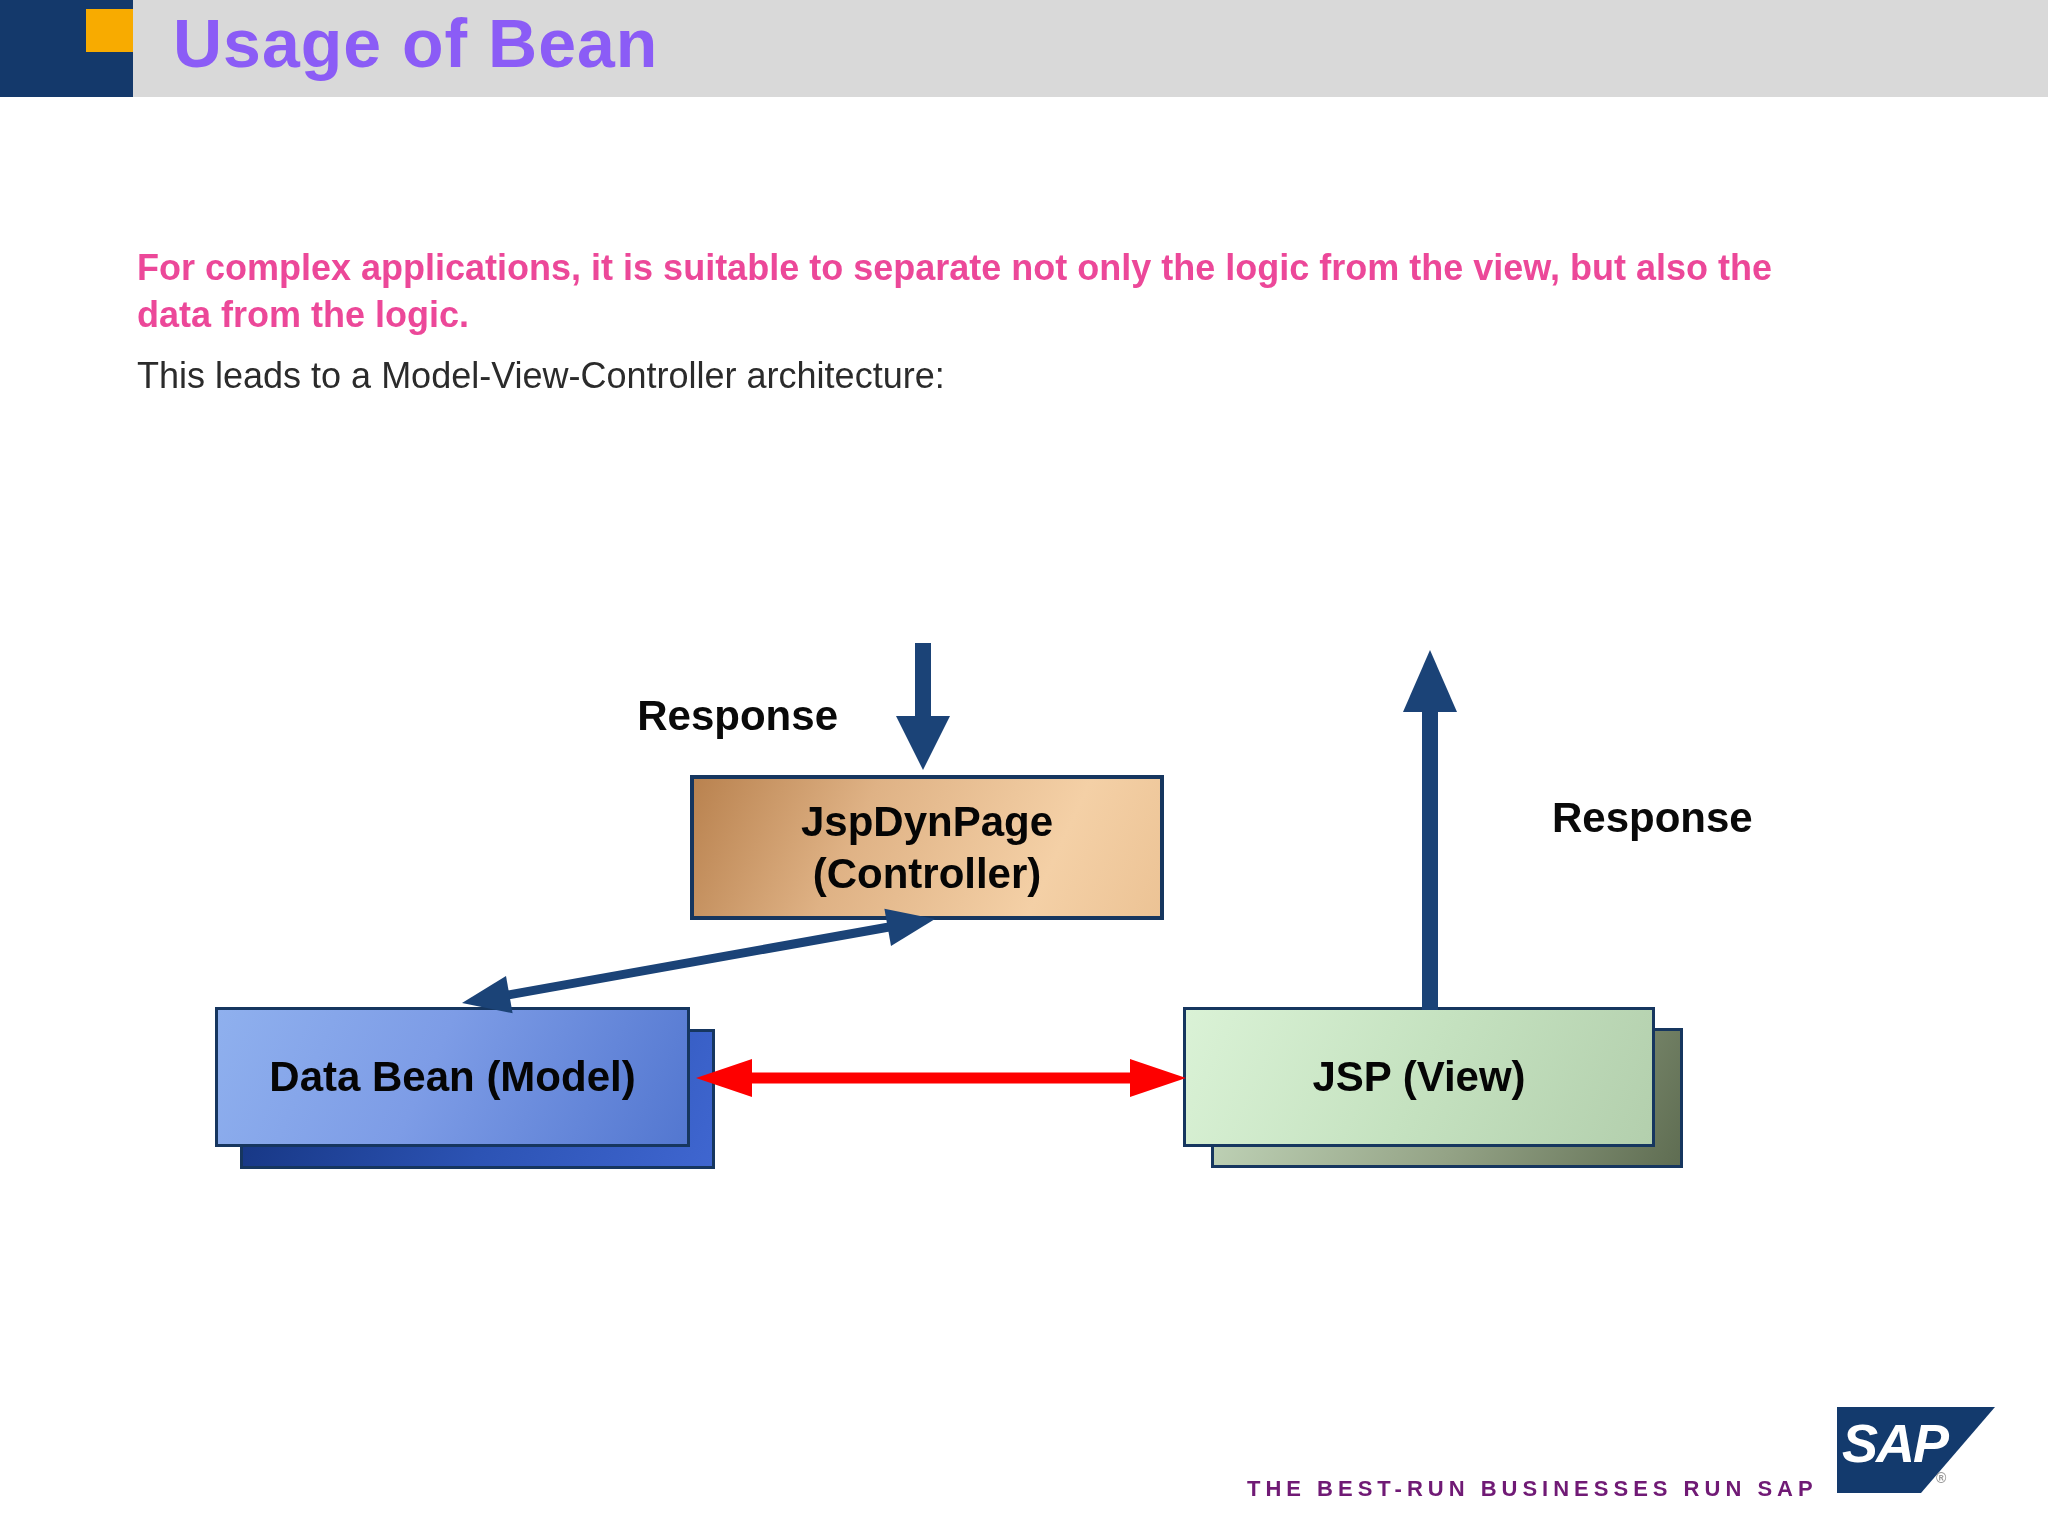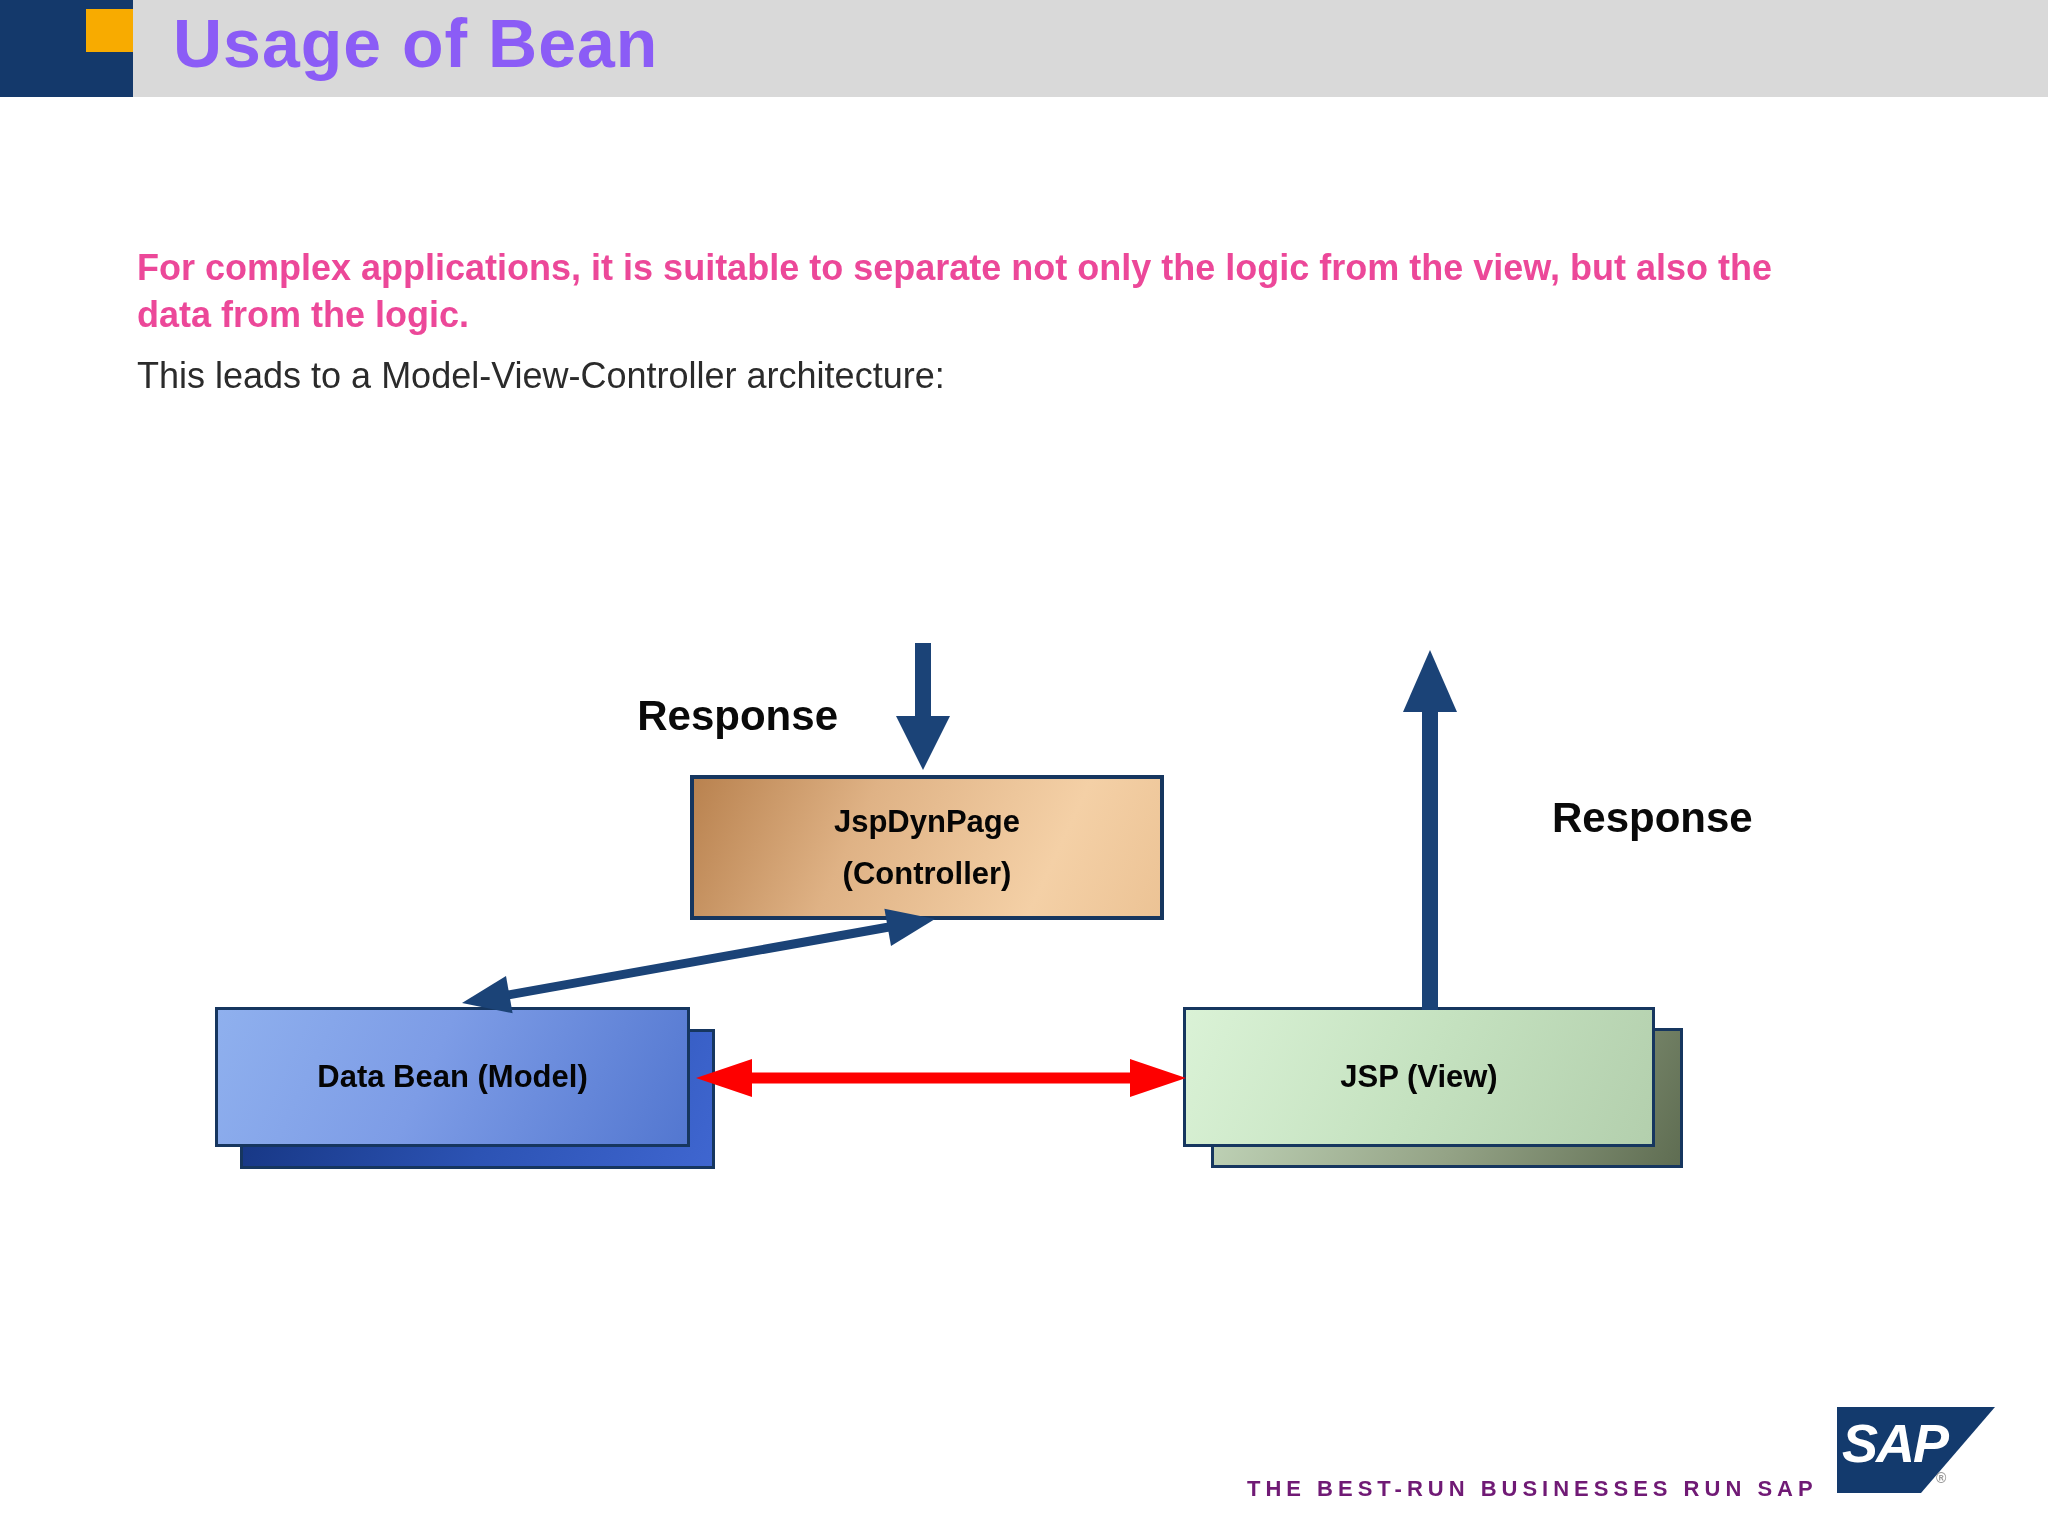--- a/index.html
+++ b/index.html
@@ -38,21 +38,21 @@
     font-size:36px;font-weight:normal;color:#2b2b2b;line-height:47px;
   }
   
   .dbox{
     position:absolute;box-sizing:border-box;
     display:flex;flex-direction:column;align-items:center;justify-content:center;
     text-align:center;
     font-weight:bold;color:#050505;
     z-index:2;
   }
-  .dbox .bx-line{line-height:52px;font-size:31px;}
+  .dbox .bx-line{line-height:52px;font-size:42px;}
   .controller-box{
     left:690px;top:775px;width:474px;height:145px;
     border:4px solid #16365f;
     background:linear-gradient(115deg,#b9824f 0%,#dfb285 35%,#f4d0a6 75%,#ecc395 100%);
   }
   .model-box{
     left:215px;top:1007px;width:475px;height:140px;
     border:3px solid #16365f;
     background:linear-gradient(115deg,#8fb0ee 0%,#7d9ce6 45%,#5377d0 100%);
   }

